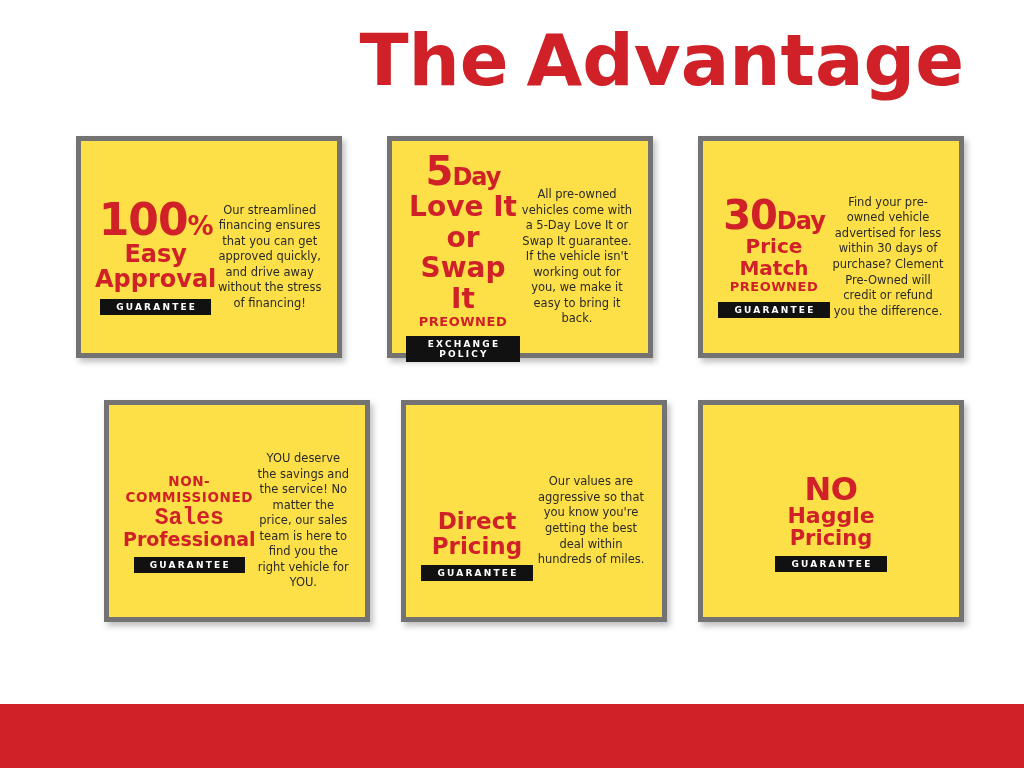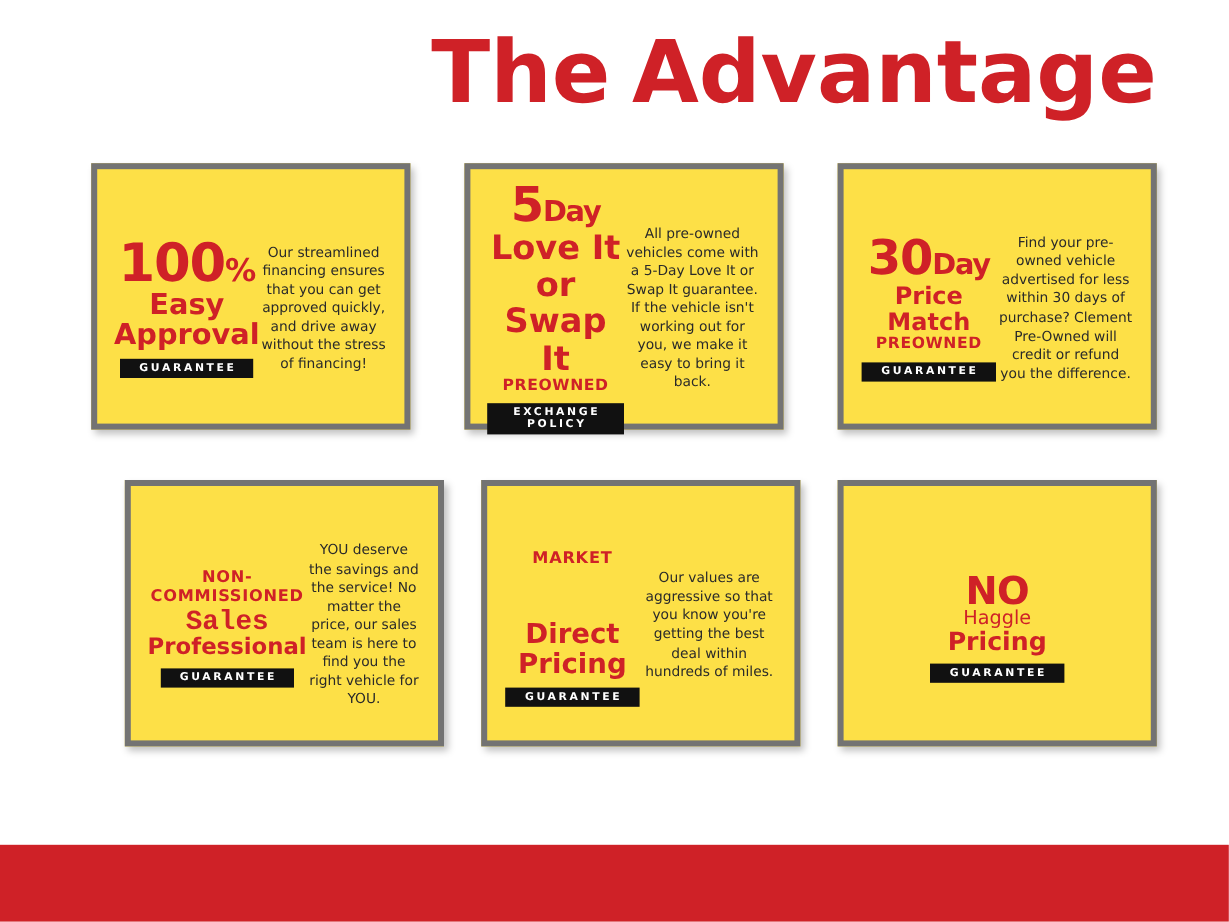--- a/index.html
+++ b/index.html
@@ -203,22 +203,22 @@
   }
 
   
   .c6-line1 {
     font-weight: bold;
     font-size: 32px;
     line-height: 0.95;
     letter-spacing: -0.5px;
   }
   .c6-line2 {
-    font-weight: normal;
-    font-size: 16px;
+    font-weight: bold;
+    font-size: 22px;
     line-height: 1.05;
   }
   .c6-line3 {
     font-weight: bold;
     font-size: 21px;
     line-height: 1.05;
   }
 
   
   .card-body-pad-1 { margin-top: 14px; }
@@ -285,21 +285,20 @@
           <div class="c4-line1 red">NON-COMMISSIONED</div>
           <div class="c4-line2 red">Sales</div>
           <div class="c4-line3 red">Professional</div>
           <div class="badge">GUARANTEE</div>
         </div>
         <div class="desc">YOU deserve the savings and the service! No matter the price, our sales team is here to find you the right vehicle for YOU.</div>
       </div>
 
       <div class="card">
         <div class="card-head card-body-pad-2">
-          <div class="c5-line1 red">MARKET</div>
           <div class="c5-line2 red">Direct</div>
           <div class="c5-line3 red">Pricing</div>
           <div class="badge">GUARANTEE</div>
         </div>
         <div class="desc">Our values are aggressive so that you know you're getting the best deal within hundreds of miles.</div>
       </div>
 
       <div class="card">
         <div class="card-head card-body-pad-2">
           <div class="c6-line1 red">NO</div>

